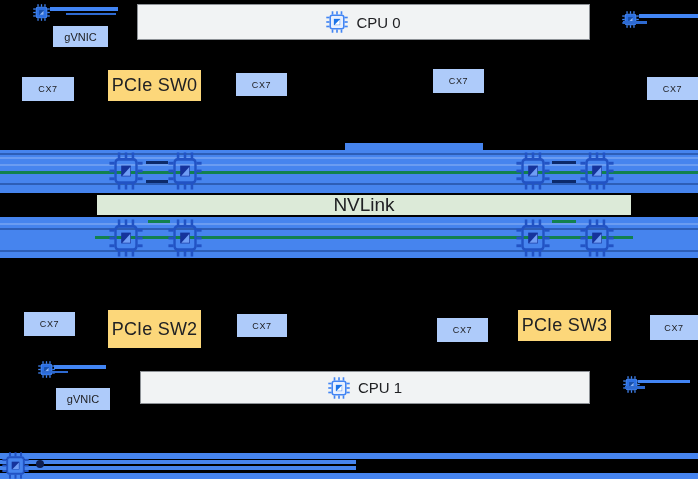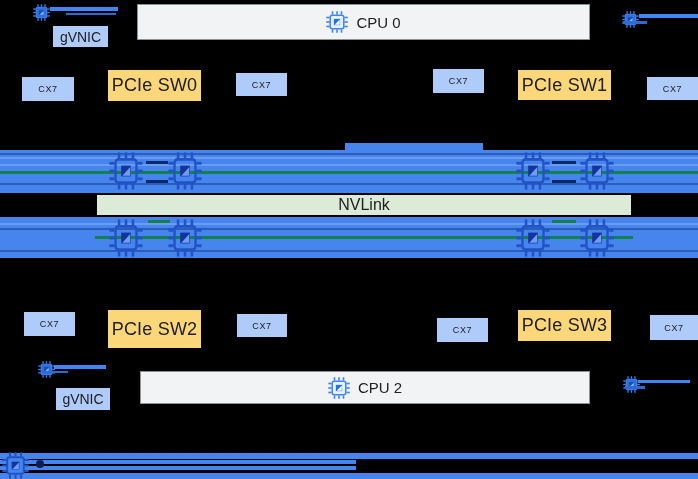--- a/index.html
+++ b/index.html
@@ -2,24 +2,24 @@
 <html style="--background: #000000; --gpu_band: #4684ee; --nic_box: #aecbfa; --pcie_box: #fcd77a; --nvlink_bar: #dcead8; --nvlink_border: #000000; --cpu_box: #f1f3f4; --cpu_border: #8d9196; --green_link: #12814e; --dark_link: #0c2a6b; --blue_line: #4285f4; --blue_line_dark: #2e6ad1; --text_dark: #202124;"><head>
 <meta charset="utf-8">
 <style>
   html,body{margin:0;padding:0;background:#000;}
   .stage{position:relative;width:698px;height:479px;background:var(--background,#000);
          font-family:"Liberation Sans",sans-serif;overflow:hidden;}
   .stage>*{position:absolute;}
   .box{display:flex;align-items:center;justify-content:center;box-sizing:border-box;
        color:var(--text_dark,#202124);}
   .nic-box{background:var(--nic_box);font-size:9px;letter-spacing:.7px;}
-  .gvnic-box{background:var(--nic_box);font-size:14px;}
+  .gvnic-box{background:var(--nic_box);font-size:11px;}
   .pcie-box{background:var(--pcie_box);font-size:18px;font-weight:500;letter-spacing:.2px;}
   .cpu-box{background:var(--cpu_box);border:1px solid var(--cpu_border);font-size:15px;gap:8px;}
-  .nvlink-bar{background:var(--nvlink_bar);border:2px solid var(--nvlink_border);font-size:16px;text-align:center;}
+  .nvlink-bar{background:var(--nvlink_bar);border:2px solid var(--nvlink_border);font-size:19px;text-align:center;}
   .band{left:0;width:698px;background:var(--gpu_band);}
   .band-strip{background:var(--gpu_band);border-bottom:2px solid rgba(12,42,107,.5);box-sizing:border-box;}
   .hline{font-size:0;}
   .hline.blue{background:var(--blue_line);}
   .hline.blue-dark{background:var(--blue_line_dark);}
   .hline.green{background:var(--green_link);}
   .hline.navy{background:var(--dark_link);}
   .hline.light{background:rgba(255,255,255,.2);}
   .hline.darkblue{background:rgba(12,42,107,.42);}
   .chip{display:block;}
@@ -108,23 +108,20 @@
   </div>
   <div class="box pcie-box" style="left:108px;top:70px;width:93px;height:31px;">
     <span>PCIe SW0</span>
   </div>
   <div class="box nic-box" style="left:236px;top:73px;width:51px;height:23px;">
     <span>CX7</span>
   </div>
   <div class="box nic-box" style="left:433px;top:69px;width:51px;height:24px;">
     <span>CX7</span>
   </div>
-  <div class="box pcie-box" style="left:518px;top:70px;width:93px;height:30px;">
-    <span>PCIe SW1</span>
-  </div>
   <div class="box nic-box" style="left:647px;top:77px;width:51px;height:23px;">
     <span>CX7</span>
   </div>
 
   <div class="band-strip" style="left:345px;top:143px;width:138px;height:9px;"></div>
 
   <div class="band" style="top:150px;height:43px;"></div>
   <div class="hline darkblue" style="left:0;top:153px;width:698px;height:2px;"></div>
   <div class="hline light" style="left:0;top:157px;width:698px;height:2px;"></div>
   <div class="hline light" style="left:0;top:164px;width:698px;height:2px;"></div>
@@ -353,21 +350,21 @@
             <rect x="20.1" y="11.1" width="3.6" height="1.8"></rect>
             <rect x="16" y="0.3" width="1.8" height="3.6"></rect>
             <rect x="16" y="20.1" width="1.8" height="3.6"></rect>
             <rect x="0.3" y="16" width="3.6" height="1.8"></rect>
             <rect x="20.1" y="16" width="3.6" height="1.8"></rect>
           </g>
           <rect x="4.6" y="4.6" width="14.8" height="14.8" rx="2.2" fill="#e8f0fe" stroke="#4285f4" stroke-width="1.7"></rect>
           <rect x="8.6" y="8.6" width="6.8" height="6.8" fill="#1a73e8"></rect>
           <path d="M9.4,15 L15,9.4 L15,15 Z" fill="#ffffff"></path>
         </svg></span>
-    <span>CPU 2</span>
+    <span>CPU 1</span>
   </div>
 
   <div class="box gvnic-box" style="left:56px;top:388px;width:54px;height:22px;">
     <span>gVNIC</span>
   </div>
 
   <span class="chip" style="left:623px;top:376px;width:17px;height:17px;"><svg viewBox="0 0 24 24" width="100%" height="100%" preserveAspectRatio="none">
         <g fill="#4285f4">
           <rect x="6.2" y="0.3" width="1.8" height="3.6"></rect>
           <rect x="6.2" y="20.1" width="1.8" height="3.6"></rect>

